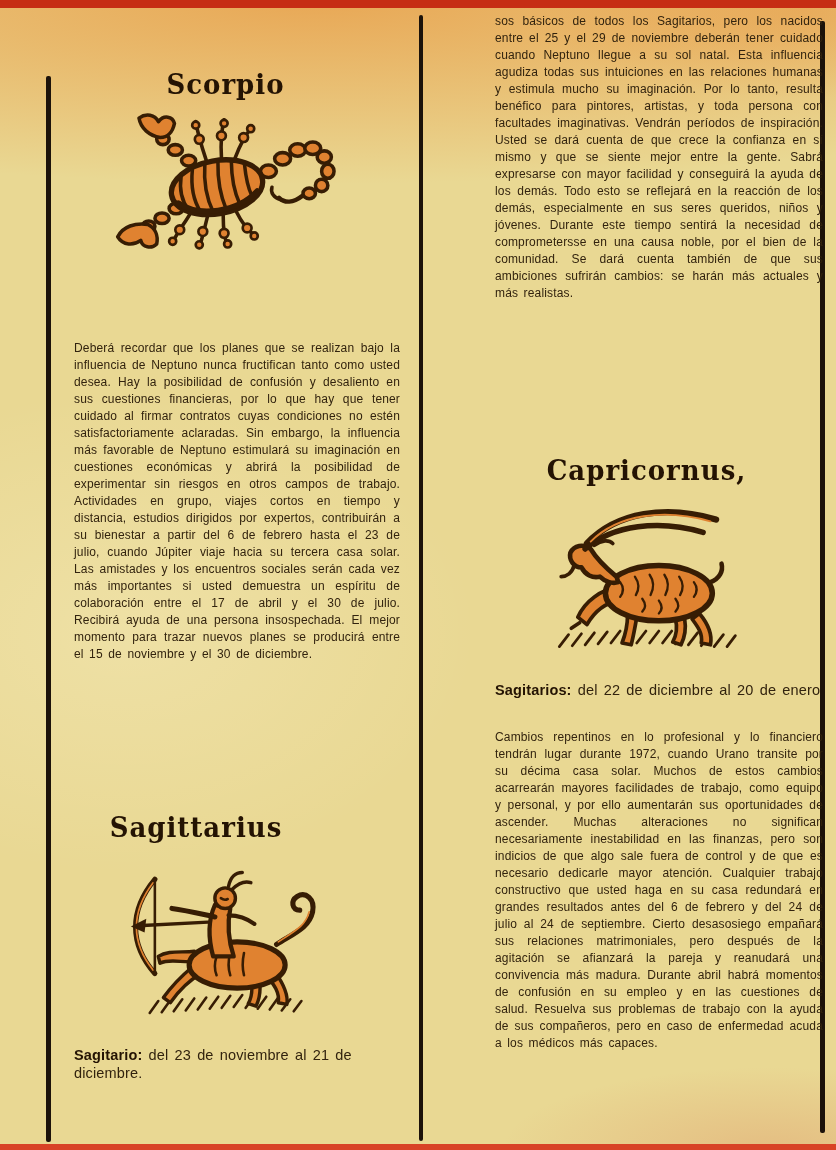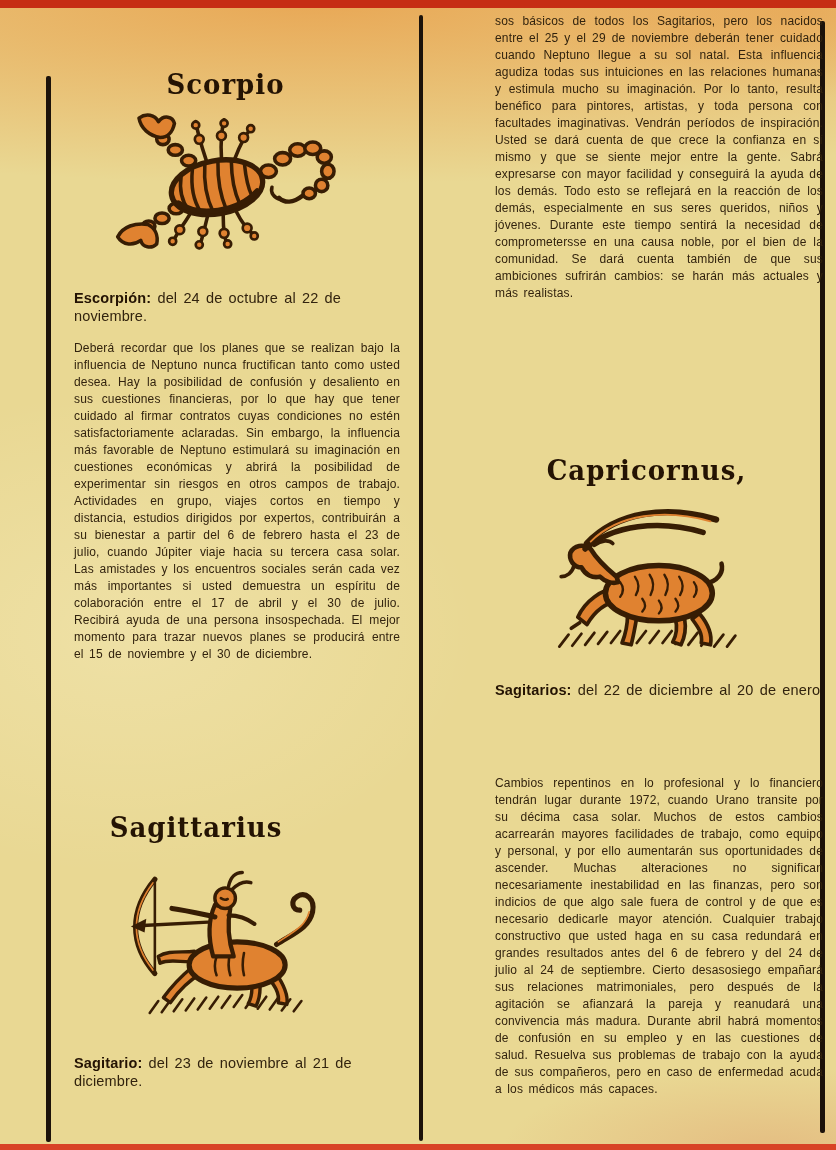--- a/index.html
+++ b/index.html
@@ -42,29 +42,29 @@
   .w-hi{fill:none;stroke:var(--wood-orange);stroke-linecap:round;}
   .w-fill{fill:var(--wood-outline);stroke:none;}
 
   
   #scorpio-heading{left:74px;top:70px;width:303px;}
   #scorpio-fig{left:84px;top:102px;width:266px;height:158px;}
   #escorpion-caption{left:74px;top:289px;width:326px;}
   #scorpio-body{left:74px;top:340px;width:326px;}
   #sagittarius-heading{left:74px;top:813px;width:244px;}
   #sagittarius-fig{left:100px;top:846px;width:240px;height:196px;}
-  #sagitario-caption{left:74px;top:1046px;width:326px;margin-top:8px;}
+  #sagitario-caption{left:74px;top:1046px;width:326px;}
   #sagittarius-body{left:74px;top:1100px;width:326px;height:50px;overflow:hidden;}
 
   
   #continuation-body{left:495px;top:13px;width:328px;}
   #capricorn-heading{left:495px;top:456px;width:303px;}
   #capricorn-fig{left:528px;top:492px;width:235px;height:172px;}
   #capricornio-caption{left:495px;top:681px;width:328px;}
-  #capricorn-body{left:495px;top:729px;width:328px;margin-top:46px;}
+  #capricorn-body{left:495px;top:729px;width:328px;}
 </style>
 </head>
 <body>
 
 <div class="page">
   <div class="edge top"></div>
   <div class="edge bottom"></div>
   <div class="rule left"></div>
   <div class="rule center"></div>
   <div class="rule right"></div>
@@ -132,24 +132,20 @@
         <path class="w-line" stroke-width="4" d="M126,68 C121,86 121,102 127,116"></path>
         <path class="w-line" stroke-width="4" d="M141,64 C136,84 136,102 141,119"></path>
         <path class="w-line" stroke-width="4" d="M156,64 C152,84 152,102 156,119"></path>
         <path class="w-line" stroke-width="4" d="M171,66 C168,84 168,100 172,115"></path>
         <path class="w-line" stroke-width="4" d="M185,72 C184,86 184,98 187,108"></path>
         <path class="w-line" stroke-width="6" d="M104,102 C124,122 168,124 194,104"></path>
       </g>
     </svg>
   </div>
 
-  <p class="abs caption" id="escorpion-caption">
-    <b>Escorpión:</b>
-    <span>del 24 de octubre al 22 de noviembre.</span>
-  </p>
 
   <p class="abs body-text" id="scorpio-body">Deberá recordar que los planes que se realizan bajo la influencia de Neptuno nunca fructifican tanto como usted desea. Hay la posibilidad de confusión y desaliento en sus cuestiones financieras, por lo que hay que tener cuidado al firmar contratos cuyas condiciones no estén satisfactoriamente aclaradas. Sin embargo, la influencia más favorable de Neptuno estimulará su imaginación en cuestiones económicas y abrirá la posibilidad de experimentar sin riesgos en otros campos de trabajo. Actividades en grupo, viajes cortos en tiempo y distancia, estudios dirigidos por expertos, contribuirán a su bienestar a partir del 6 de febrero hasta el 23 de julio, cuando Júpiter viaje hacia su tercera casa solar. Las amistades y los encuentros sociales serán cada vez más importantes si usted demuestra un espíritu de colaboración entre el 17 de abril y el 30 de julio. Recibirá ayuda de una persona insospechada. El mejor momento para trazar nuevos planes se producirá entre el 15 de noviembre y el 30 de diciembre.</p>
 
   <h2 class="abs sign-heading" id="sagittarius-heading">Sagittarius</h2>
 
   <div class="figure" id="sagittarius-fig">
     <svg viewBox="0 0 280 195">
       <g class="w-line" stroke-width="3">
         <path d="M58,178 l10,-14"></path>
           <path d="M72,177 l10,-14"></path>

